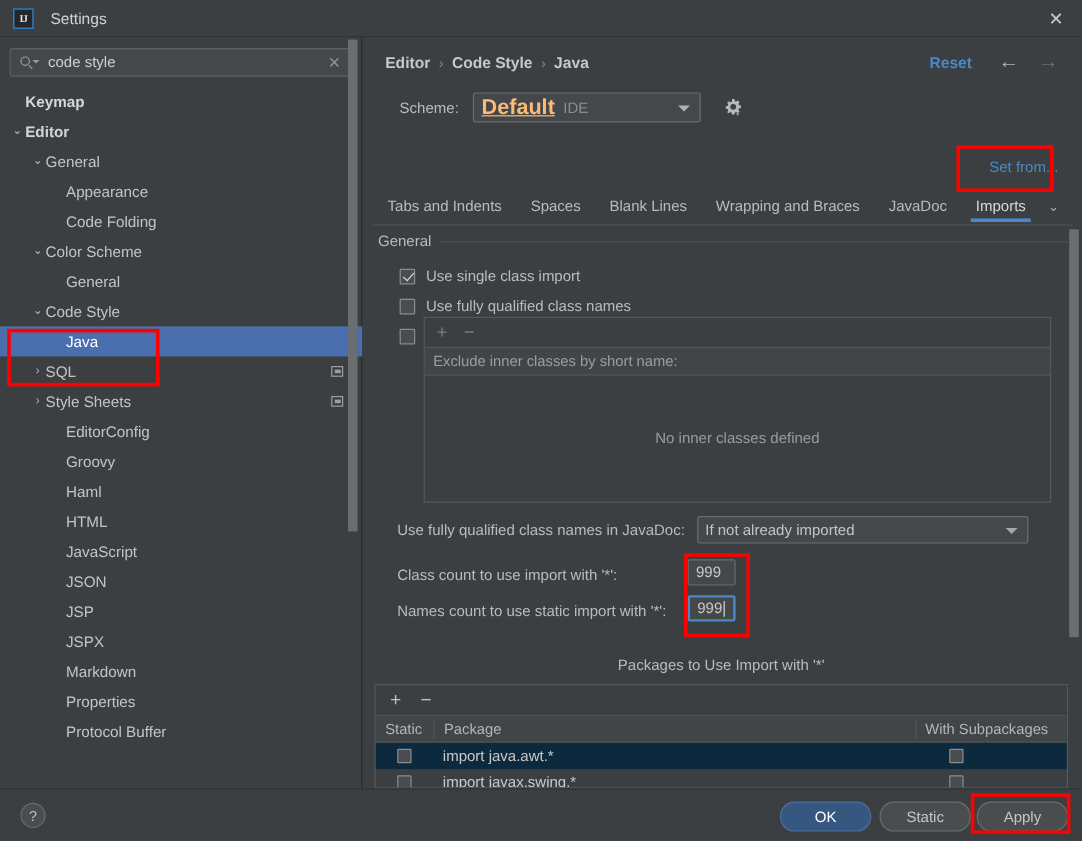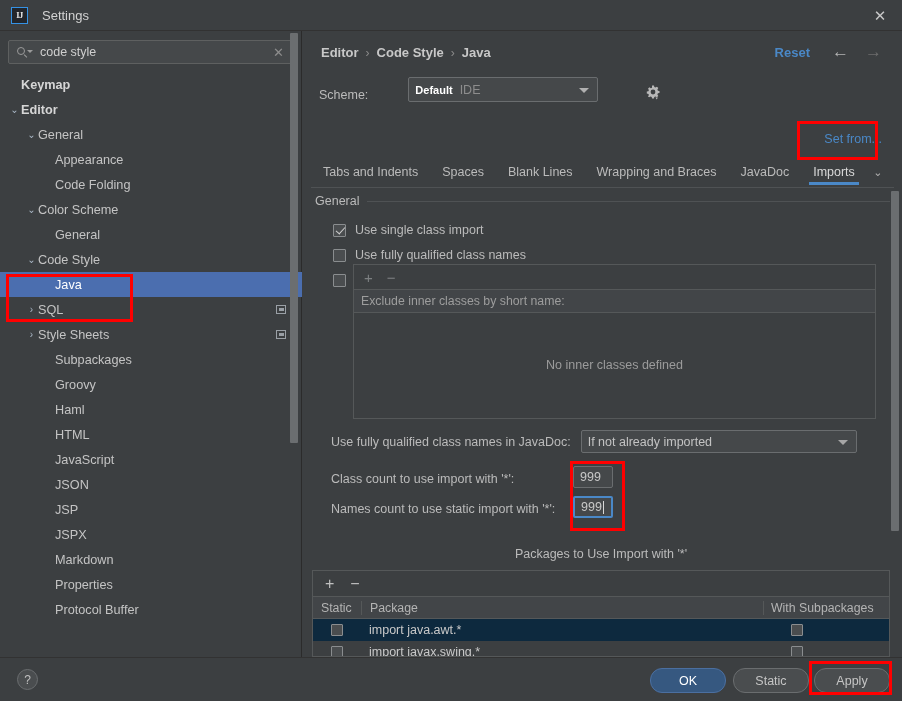--- a/index.html
+++ b/index.html
@@ -105,31 +105,31 @@
     position: absolute; right: 92px; top: 14px;
     color: #4a88c7; font-size: 13px; font-weight: bold; cursor: pointer;
   }
   .nav-arrow {
     position: absolute; top: 12px; font-size: 17px; cursor: pointer; line-height: 1;
   }
   .nav-back { right: 53px; color: #b5b5b5; }
   .nav-fwd { right: 20px; color: #6d6d6d; }
 
   .scheme-row {
-    position: absolute; left: 16px; top: 46px;
-    display: flex; align-items: flex-end; gap: 28px;
+    position: absolute; left: 30px; top: 46px;
+    display: flex; align-items: center;
   }
   .scheme-label { font-size: 12.5px; color: #bbbbbb; margin-right: 12px; }
   .scheme-combo {
     width: 190px; height: 25px; background: #45484a;
     border: 1px solid #6a6d6f; border-radius: 2px;
     display: flex; align-items: center; padding: 0 6px; position: relative;
     cursor: pointer;
   }
-  .scheme-name { font-weight: bold; color: #ffffff; font-size: 11px; }
+  .scheme-name { font-weight: bold; color: #fdba74; font-size: 18px; text-decoration: underline; }
   .scheme-sub { color: #8d8d8d; font-size: 12.5px; margin-left: 7px; }
   .combo-arrow {
     position: absolute; right: 8px; top: 10px;
     border-left: 5px solid transparent; border-right: 5px solid transparent;
     border-top: 5px solid #b0b0b0;
   }
   .gear-wrap {
     margin-left: 18px; width: 18px; height: 18px; position: relative; cursor: pointer;
   }
   .set-from {
@@ -361,21 +361,21 @@
           <span class="tlabel">SQL</span>
           <span class="badge-sq"></span>
         </div>
         <div class="trow">
           <span class="twist" style="margin-left: 25px;">›</span>
           <span class="tlabel">Style Sheets</span>
           <span class="badge-sq"></span>
         </div>
         <div class="trow">
           <span class="twist" style="margin-left: 42px;"></span>
-          <span class="tlabel">Subpackages</span>
+          <span class="tlabel">EditorConfig</span>
         </div>
         <div class="trow">
           <span class="twist" style="margin-left: 42px;"></span>
           <span class="tlabel">Groovy</span>
         </div>
         <div class="trow">
           <span class="twist" style="margin-left: 42px;"></span>
           <span class="tlabel">Haml</span>
         </div>
         <div class="trow">

